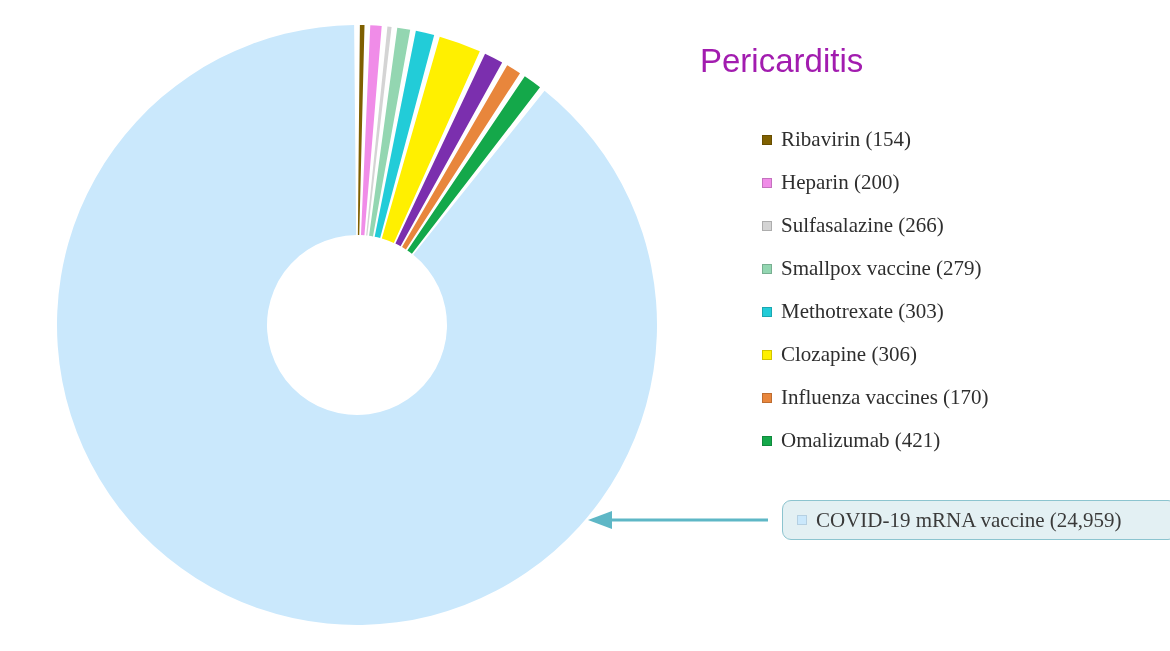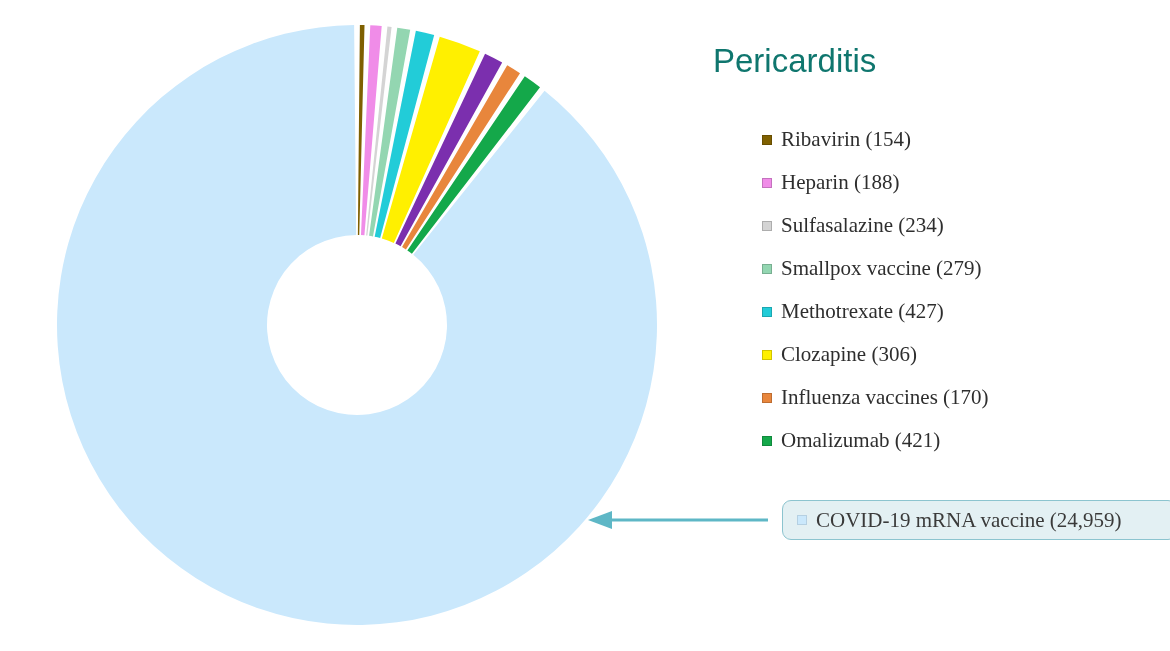--- a/index.html
+++ b/index.html
@@ -116,42 +116,42 @@
           <path d="M 415.87437496140916 30.83370693958932 A 300 300 0 0 1 434.1982620522682 35.10272796021462 L 380.1594786156805 238.0308183880644 A 90 90 0 0 0 374.66231248842274 236.7501120818768 Z" fill="#22ccd8"></path>
           <path d="M 439.7493215301527 36.638161702524485 A 300 300 0 0 1 479.835630099127 51.300515202986844 L 393.85068902973813 242.89015456089606 A 90 90 0 0 0 381.82479645904584 238.49144851075735 Z" fill="#fff000"></path>
           <path d="M 485.067323075685 53.70908463380471 A 300 300 0 0 1 502.1758607374002 62.466250818766184 L 400.5527582212201 246.23987524562986 A 90 90 0 0 0 395.4201969227055 243.6127253901414 Z" fill="#7b2fae"></path>
           <path d="M 507.18908311391783 65.30163783073124 A 300 300 0 0 1 520.0115963218444 73.15238840798185 L 405.90347889655334 249.44571652239455 A 90 90 0 0 0 402.05672493417535 247.09049134921935 Z" fill="#e8863c"></path>
           <path d="M 524.8163852776481 76.32820660086114 A 300 300 0 0 1 540.0207310573164 87.29553642549024 L 411.90621931719494 253.68866092764705 A 90 90 0 0 0 407.34491558329444 250.39846198025833 Z" fill="#14a84a"></path>
           <path d="M 544.5503203027156 90.85287241917999 A 300 300 0 1 1 354.1202509612798 25.013821909285298 L 356.13607528838395 235.0041465727856 A 90 90 0 1 0 413.26509609081467 254.75586172575402 Z" fill="#cae8fc"></path>
         </g>
     </svg>
   </div>
 
-  <div id="chart-title" style="color: #0f766e; margin-left: 13px;">Pericarditis</div>
+  <div id="chart-title" style="color: #a21caf;">Pericarditis</div>
 
   <div id="legend">
       <div class="legend-item">
         <span class="legend-swatch" style="background: rgb(127, 96, 0);"></span>
         <span class="legend-label">Ribavirin (154)</span>
       </div>
       <div class="legend-item">
         <span class="legend-swatch" style="background: rgb(240, 140, 232);"></span>
-        <span class="legend-label">Heparin (188)</span>
+        <span class="legend-label">Heparin (200)</span>
       </div>
       <div class="legend-item">
         <span class="legend-swatch" style="background: rgb(212, 212, 212);"></span>
-        <span class="legend-label">Sulfasalazine (234)</span>
+        <span class="legend-label">Sulfasalazine (266)</span>
       </div>
       <div class="legend-item">
         <span class="legend-swatch" style="background: rgb(147, 214, 177);"></span>
         <span class="legend-label">Smallpox vaccine (279)</span>
       </div>
       <div class="legend-item">
         <span class="legend-swatch" style="background: rgb(34, 204, 216);"></span>
-        <span class="legend-label">Methotrexate (427)</span>
+        <span class="legend-label">Methotrexate (303)</span>
       </div>
       <div class="legend-item">
         <span class="legend-swatch" style="background: rgb(255, 240, 0);"></span>
         <span class="legend-label">Clozapine (306)</span>
       </div>
       <div class="legend-item">
         <span class="legend-swatch" style="background: rgb(232, 134, 60);"></span>
         <span class="legend-label">Influenza vaccines (170)</span>
       </div>
       <div class="legend-item">

